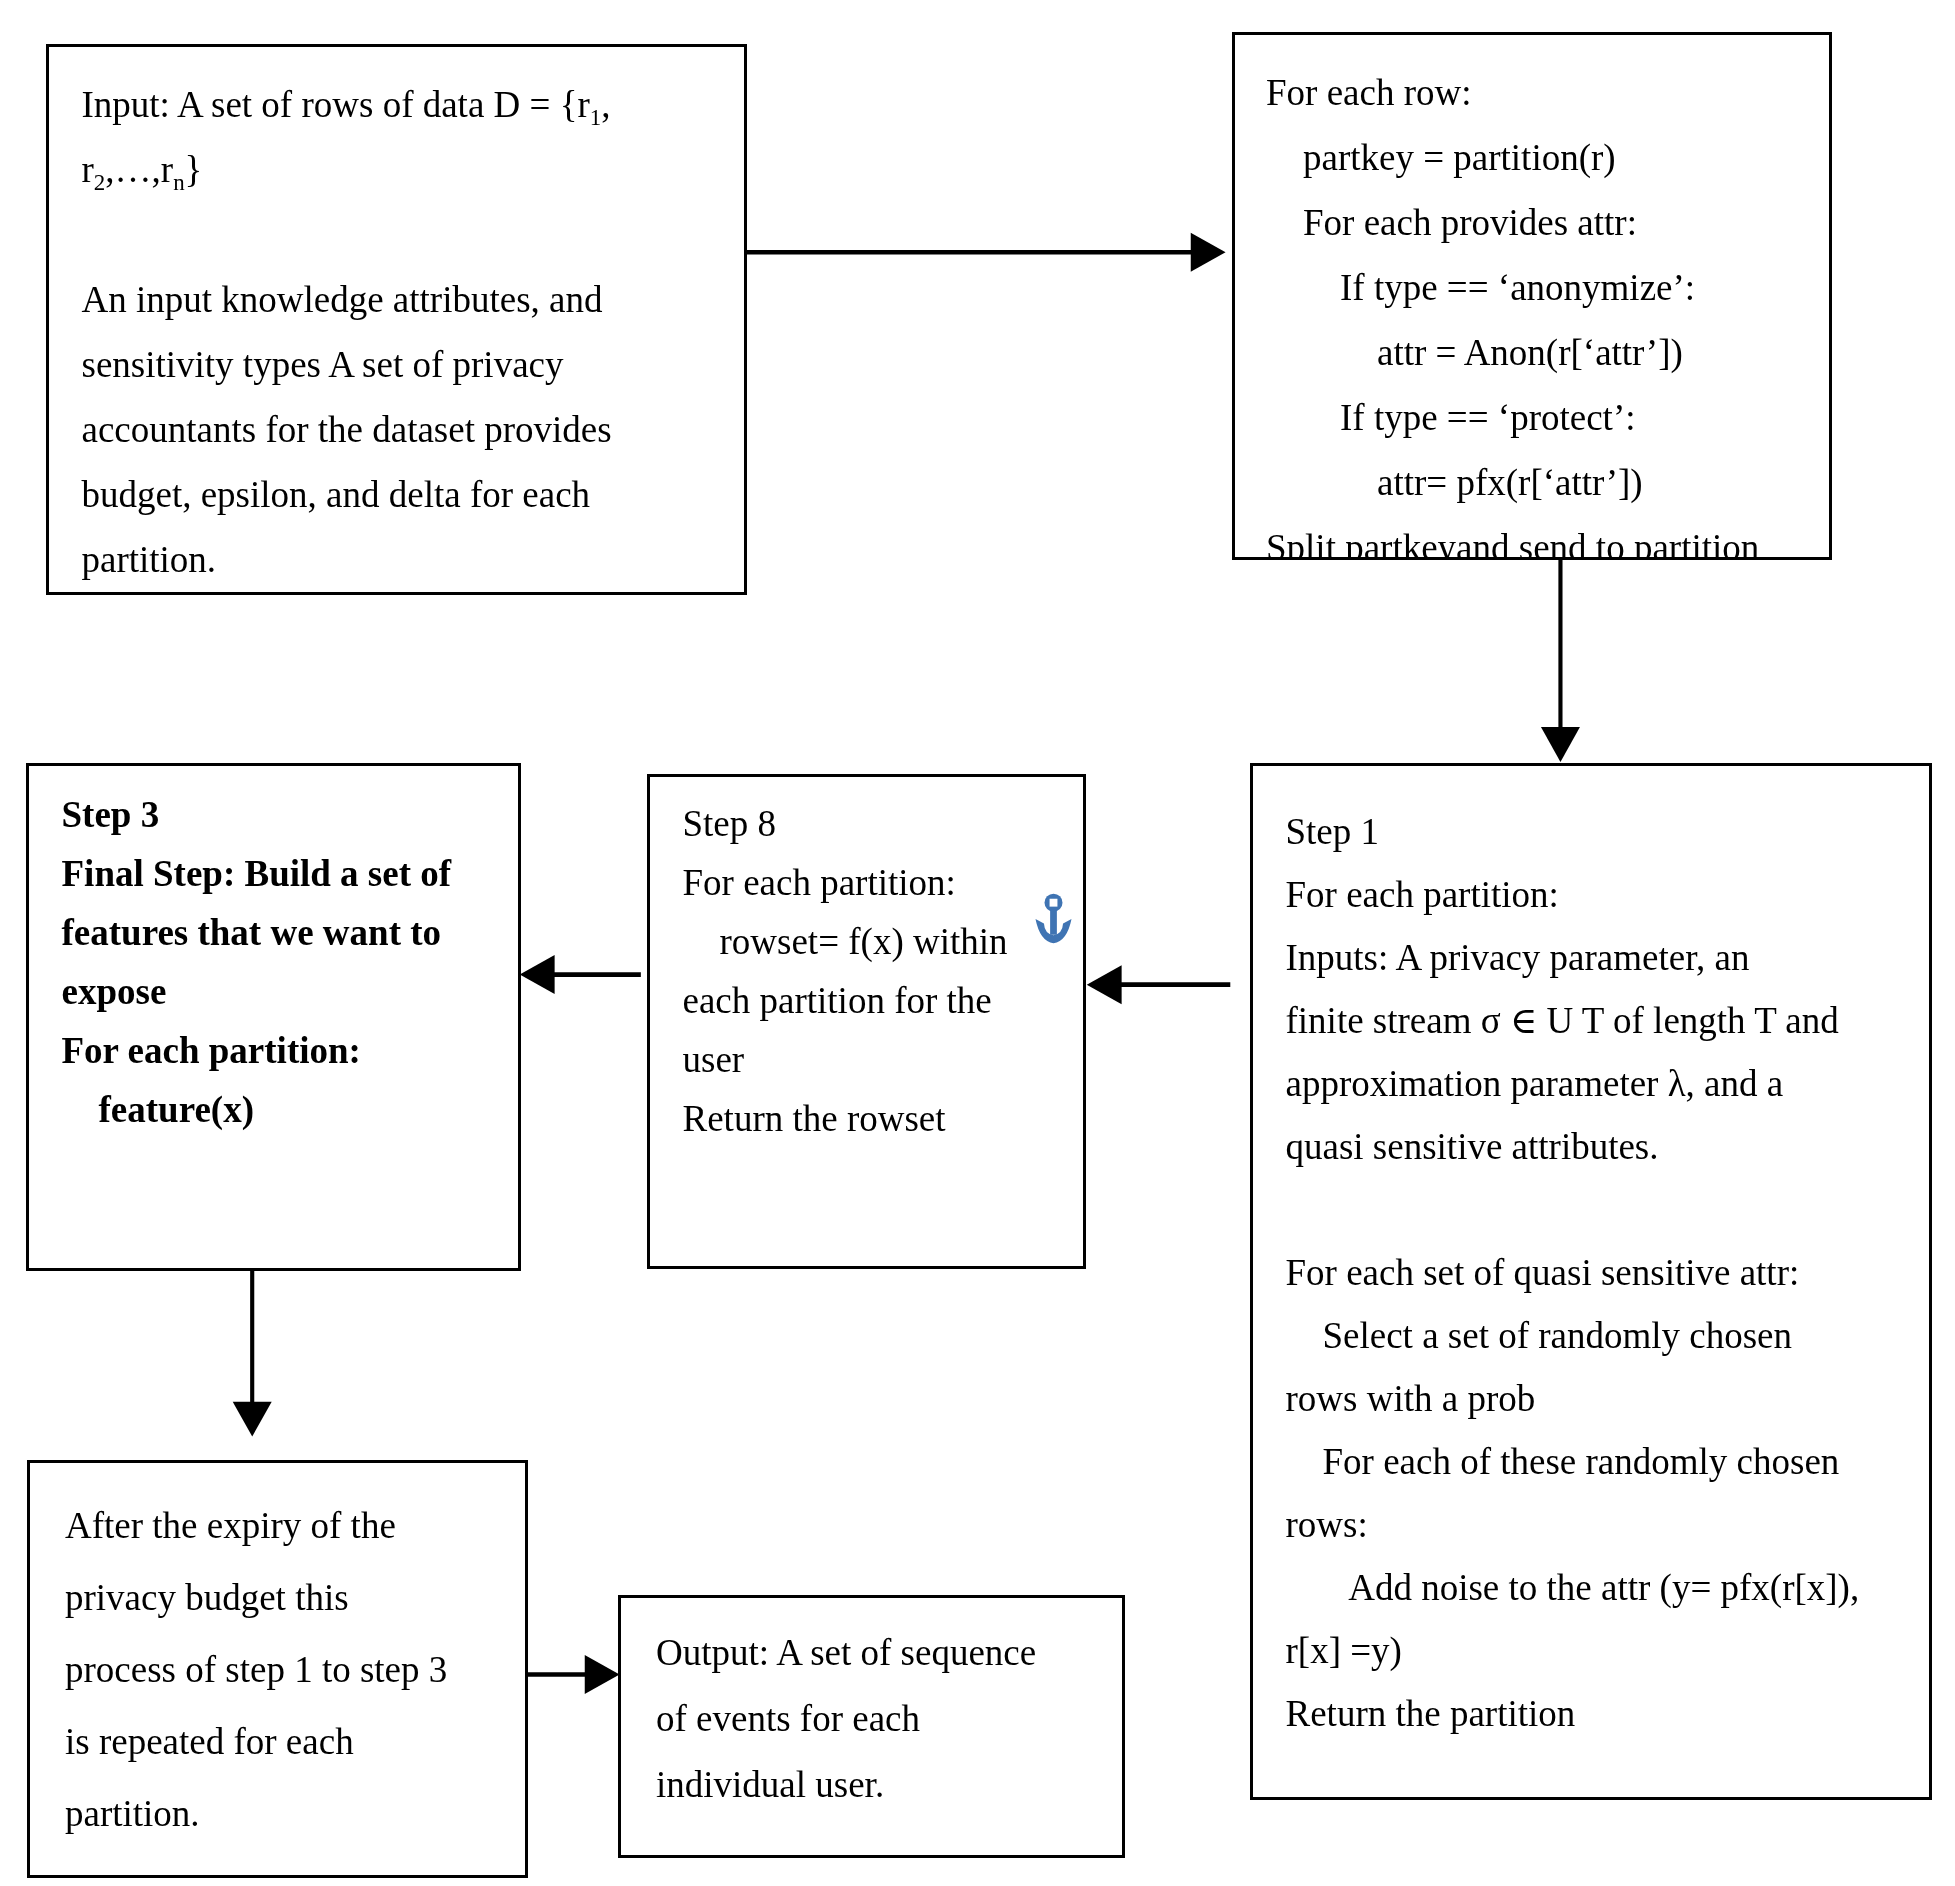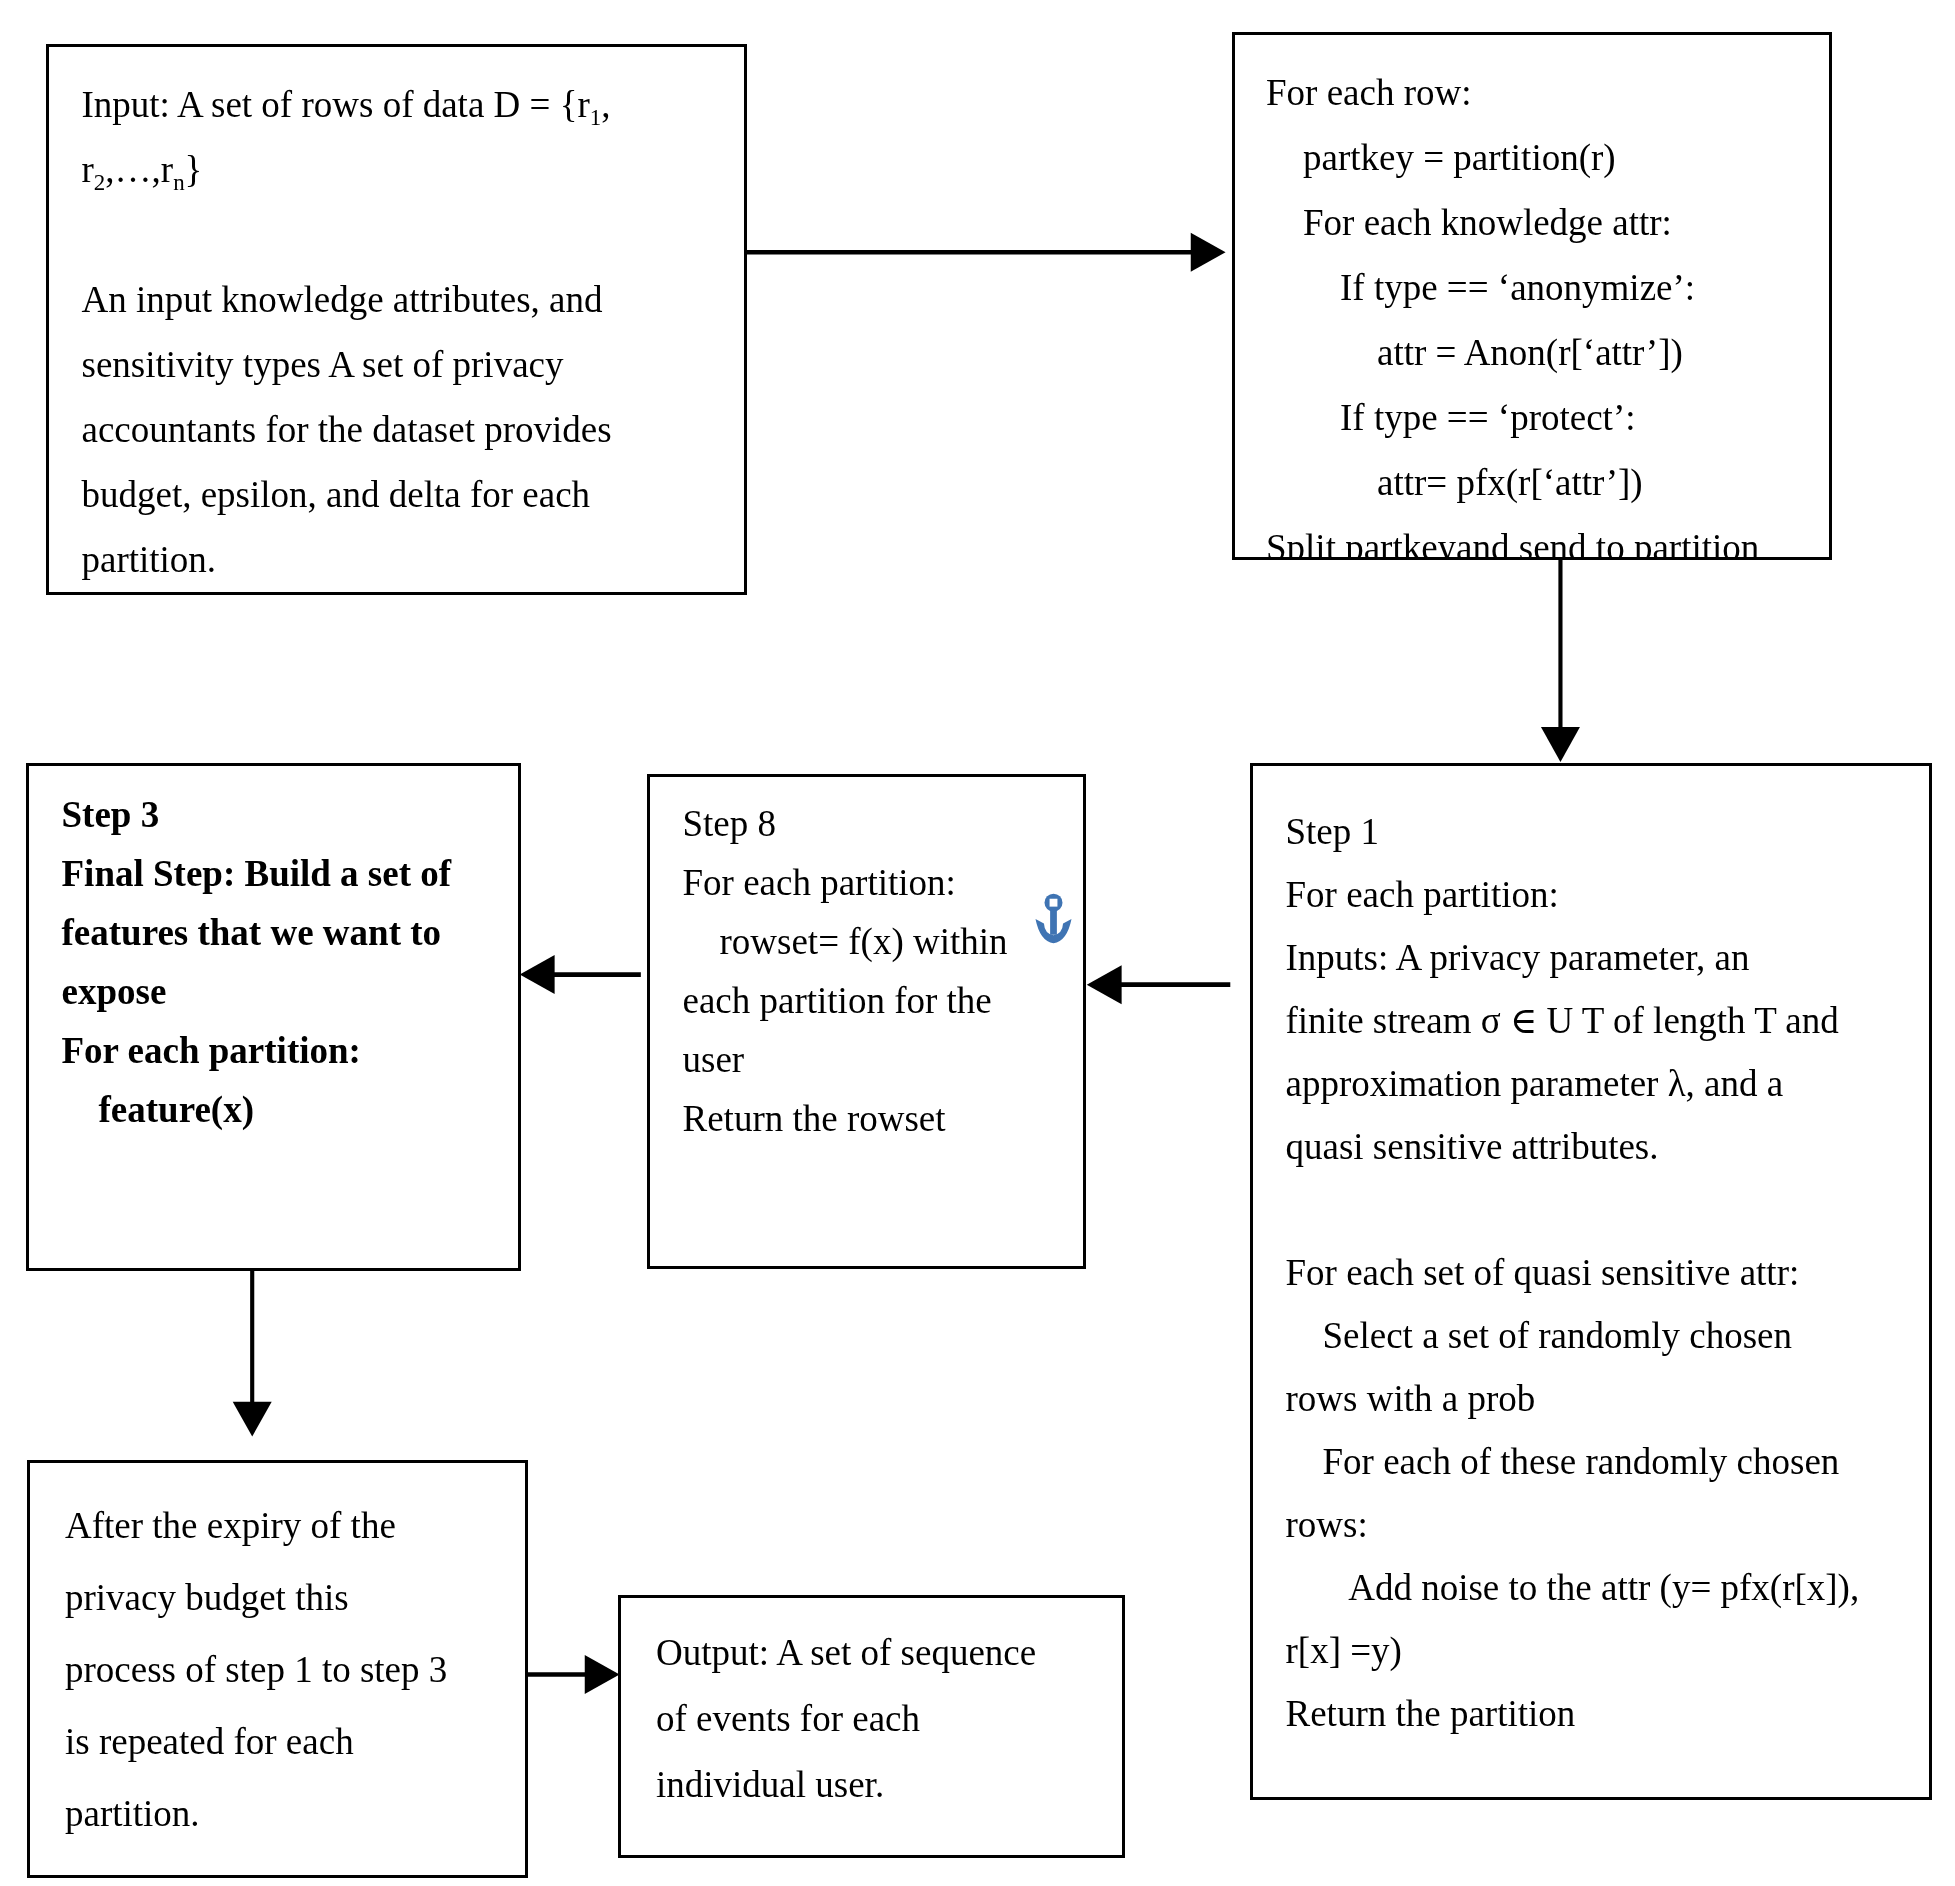--- a/index.html
+++ b/index.html
@@ -94,21 +94,21 @@
       <div class="line">An input knowledge attributes, and</div>
       <div class="line">sensitivity types A set of privacy</div>
       <div class="line">accountants for the dataset provides</div>
       <div class="line">budget, epsilon, and delta for each</div>
       <div class="line">partition.</div>
     </div>
 
   <div id="box-rowproc" class="box">
       <div class="line">For each row:</div>
       <div class="line">    partkey = partition(r)</div>
-      <div class="line">    For each knowledge attr:</div>
+      <div class="line">    For each provides attr:</div>
       <div class="line">        If type == ‘anonymize’:</div>
       <div class="line">            attr = Anon(r[‘attr’])</div>
       <div class="line">        If type == ‘protect’:</div>
       <div class="line">            attr= pfx(r[‘attr’])</div>
       <div class="line">Split partkeyand send to partition</div>
     </div>
 
   <div id="box-step3" class="box">
       <div class="line">Step 3</div>
       <div class="line">Final Step: Build a set of</div>

